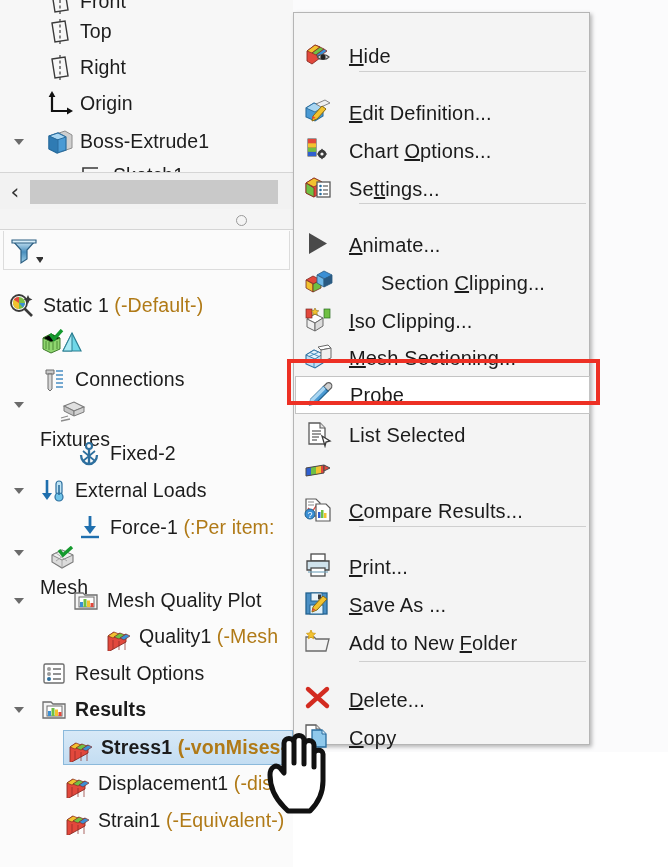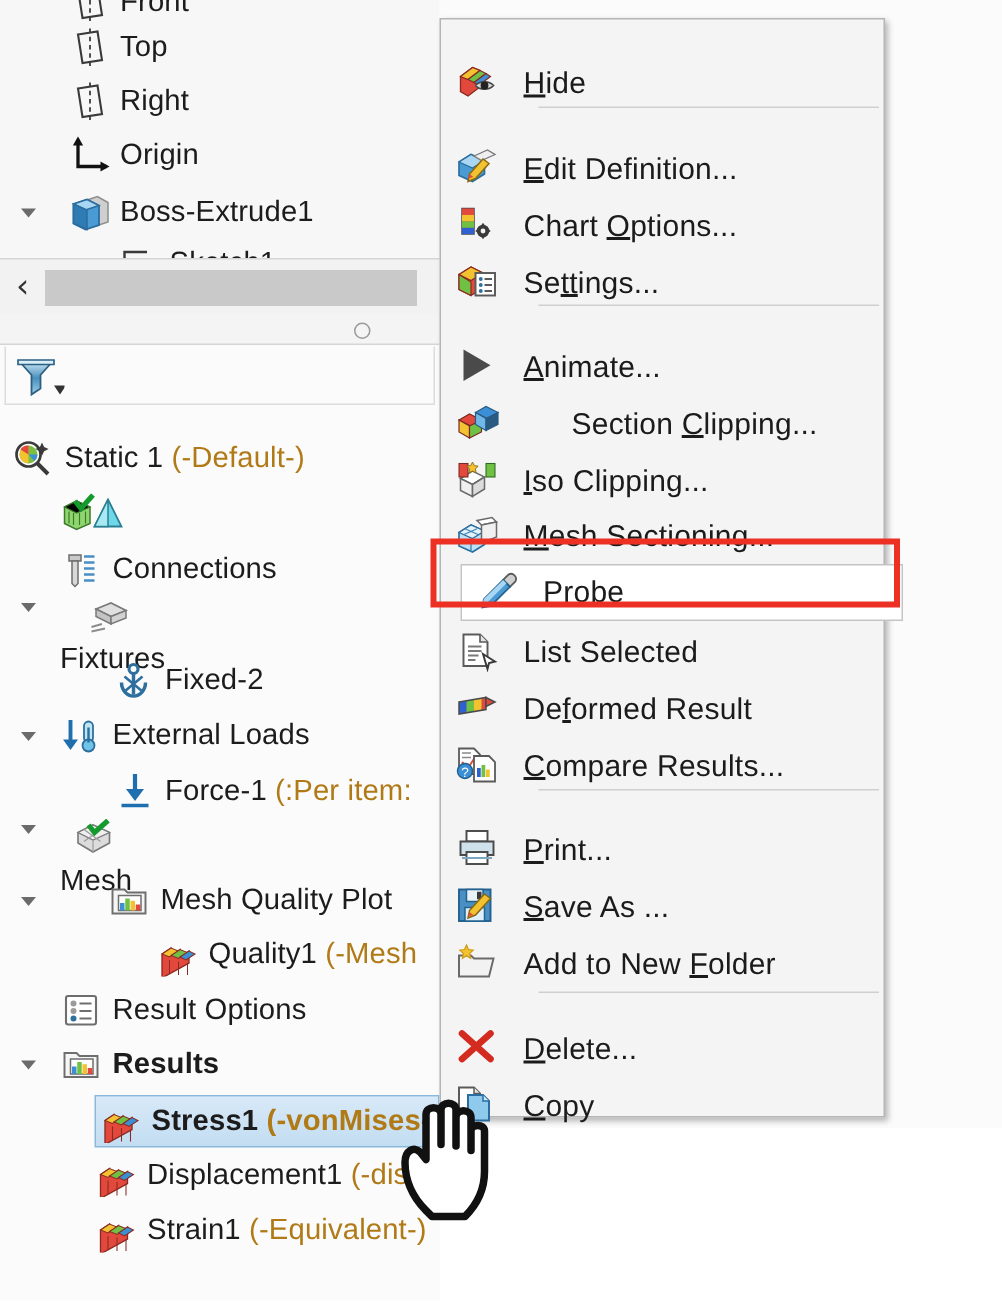--- a/index.html
+++ b/index.html
@@ -191,21 +191,20 @@
     height: 46px;
     border: 4px solid #ed3024;
     box-sizing: border-box;
     background: transparent;
   }
   #menu-item-probe {
     background: #ffffff;
     border: 1px solid #c4c4c4;
     box-sizing: border-box;
     height: 38px;
-    margin-left: 12px;
   }
 
   
   #hand-cursor {
     position: absolute;
     left: 262px; top: 723px;
     width: 72px; height: 92px;
     pointer-events: none;
   }
 
@@ -624,21 +623,20 @@
           <span class="mi-icon">
             <svg width="30" height="28" viewBox="0 0 30 28">
               <path d="M3 10 l18 -3 l0 8 l-18 3 z" fill="#e2483c"></path>
               <path d="M3 10 l6 -1 l0 8 l-6 1 z" fill="#2f5fd0"></path>
               <path d="M8 9.2 l6 -1 l0 8 l-6 1 z" fill="#6fc043"></path>
               <path d="M13 8.4 l5 -0.9 l0 8 l-5 0.9 z" fill="#f2c230"></path>
               <path d="M3 10 l18 -3 l0 8 l-18 3 z" fill="none" stroke="#4a4a4a" stroke-width="1"></path>
               <path d="M21 7 l6 3 l-6 3 z" fill="#e2483c" stroke="#4a4a4a" stroke-width="1"></path>
             </svg>
           </span>
-          <span class="mi-label">De<u>f</u>ormed Result</span>
         </div>
         <div class="menu-item" id="menu-item-compare-results" style="top: 478px;">
           <span class="mi-icon">
             <svg width="30" height="28" viewBox="0 0 30 28">
               <path d="M3 3 l10 0 l4 4 l0 13 l-14 0 z" fill="#ffffff" stroke="#5a5a5a" stroke-width="1.2"></path>
               <path d="M5 6 l6 0 M5 9 l6 0" stroke="#8a8a8a" stroke-width="1.1"></path>
               <path d="M5 12 l4 4 l4 -6 l2 4" fill="none" stroke="#e2483c" stroke-width="1.3"></path>
               <path d="M13 8 l10 0 l4 4 l0 13 l-14 0 z" fill="#ffffff" stroke="#5a5a5a" stroke-width="1.2"></path>
               <rect x="15" y="16" width="2.5" height="6" fill="#2f5fd0"></rect>
               <rect x="18" y="14" width="2.5" height="8" fill="#6fc043"></rect>

